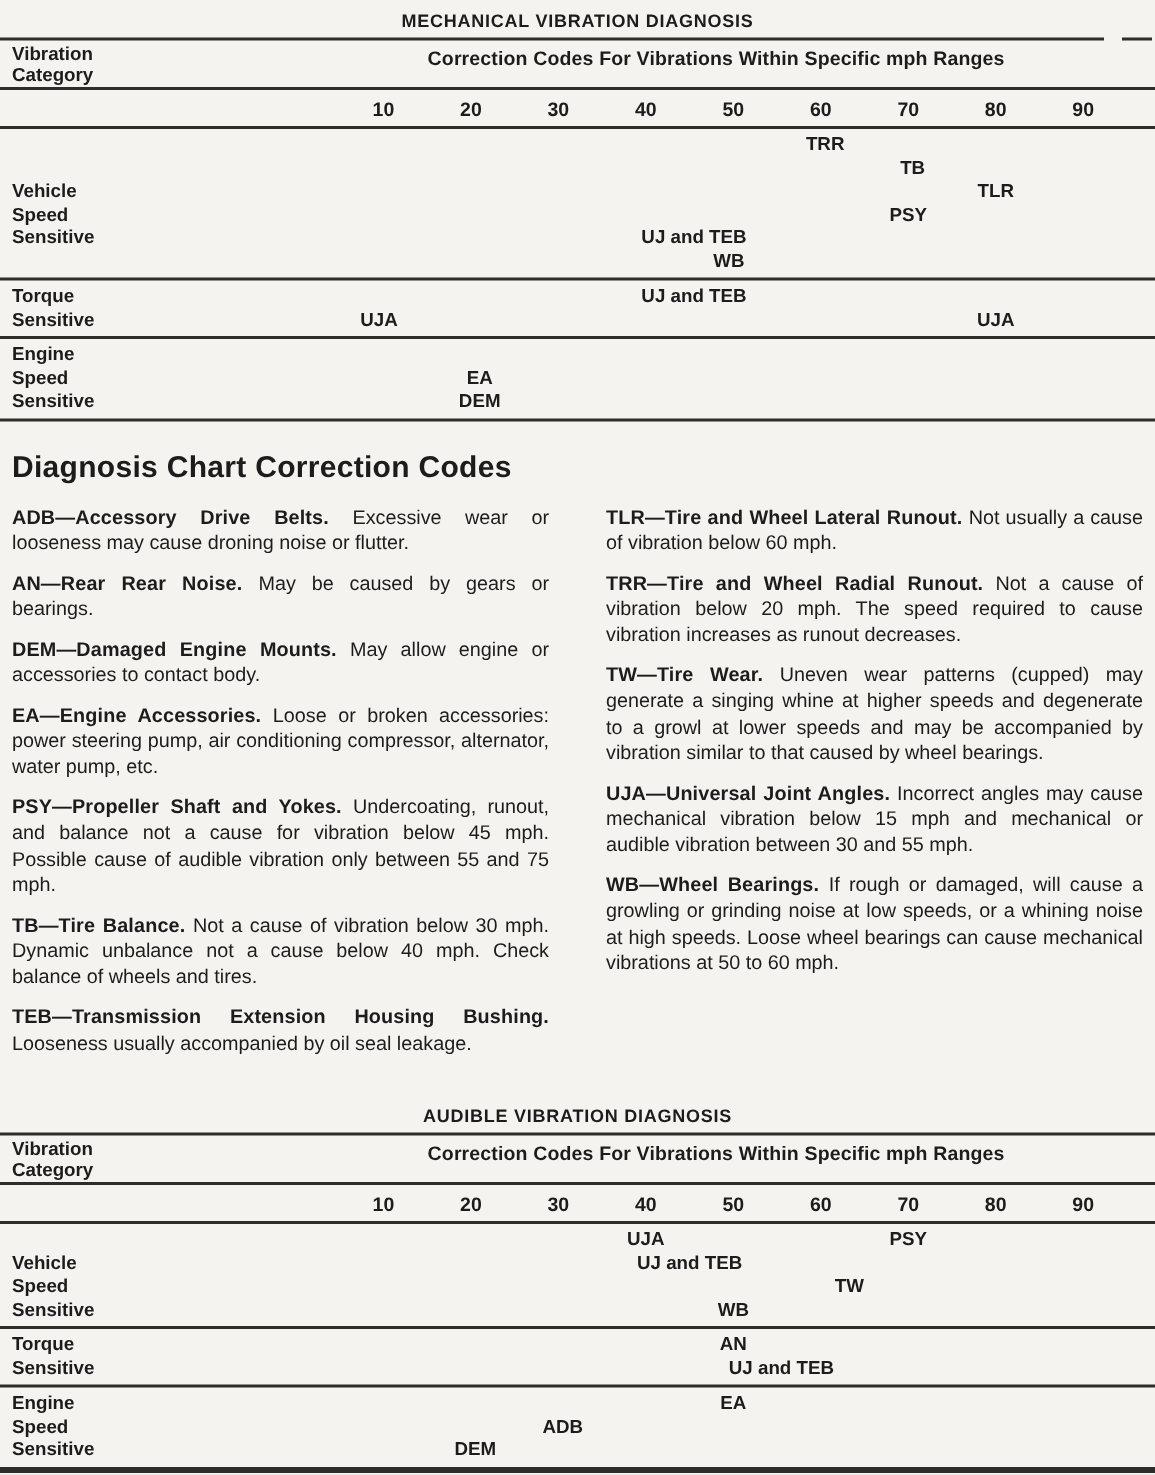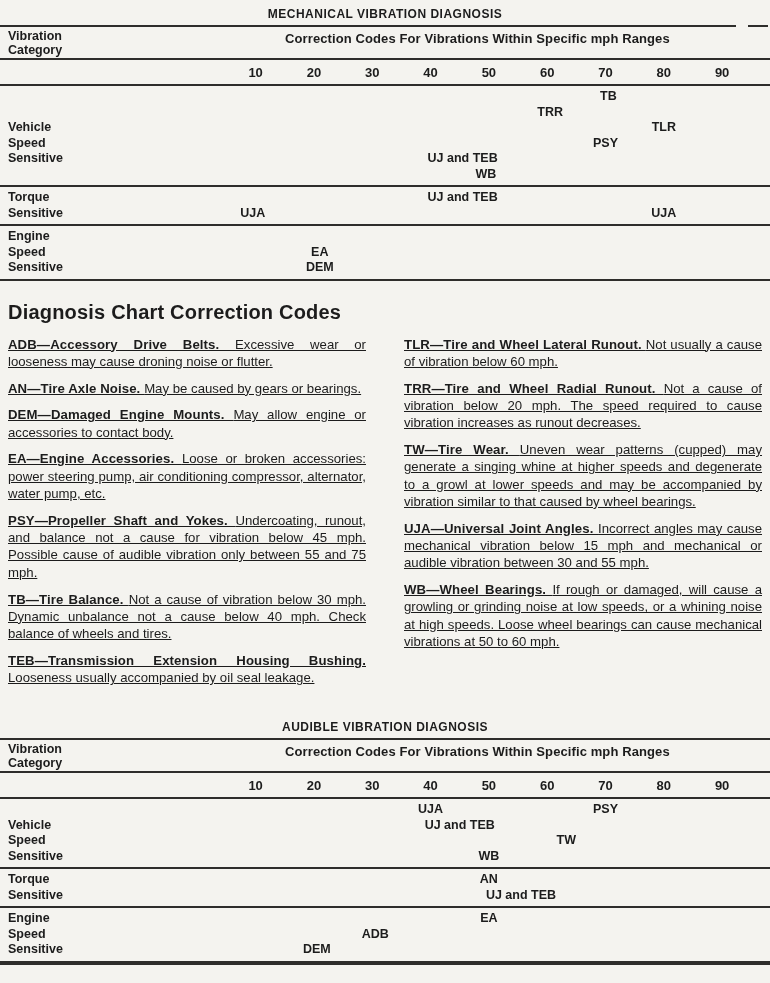--- a/index.html
+++ b/index.html
@@ -28,21 +28,21 @@
     position:absolute;top:5px;transform:translateX(-50%);
     font-size:13px;font-weight:700;
   }
   .sec{padding:3px 0;border-bottom:2px solid #2e2d2b;}
   .ln{position:relative;height:15.5px;font-size:12.5px;font-weight:700;line-height:15.5px;}
   .lbl{position:absolute;left:8px;white-space:nowrap;}
   .code{position:absolute;transform:translateX(-50%);white-space:nowrap;}
   .audible .sec:last-child{border-bottom-width:4px;}
   .defs{margin:20px 8px 0 8px;}
   .defs h2{font-size:20px;font-weight:700;letter-spacing:.2px;margin:0 0 12px 0;}
-  .defs-cols{display:flex;gap:38px;text-decoration:underline;}
+  .defs-cols{display:flex;gap:38px;}
   .defs-cols .col{flex:1;min-width:0;}
   .def{margin:0 0 9.5px 0;font-size:13.2px;line-height:17.3px;text-align:justify;}
   .def b{letter-spacing:.1px;}
   .audible{margin-top:24px;}
 </style>
 </head>
 <body>
 
 <div class="page">
 
@@ -68,24 +68,24 @@
         <span class="tick" style="left: 63.492%;">50</span>
         <span class="tick" style="left: 71.065%;">60</span>
         <span class="tick" style="left: 78.638%;">70</span>
         <span class="tick" style="left: 86.211%;">80</span>
         <span class="tick" style="left: 93.784%;">90</span>
       </div>
     <div class="rule"></div>
     <div class="tbody">
         <div class="sec">
           <div class="ln">
+            <span class="code" style="left: 71.4436%;">TRR</span>
+          </div>
+          <div class="ln">
             <span class="code" style="left: 79.0166%;">TB</span>
-          </div>
-          <div class="ln">
-            <span class="code" style="left: 71.4436%;">TRR</span>
           </div>
           <div class="ln">
             <span class="lbl">Vehicle</span>
             <span class="code" style="left: 86.211%;">TLR</span>
           </div>
           <div class="ln">
             <span class="lbl">Speed</span>
             <span class="code" style="left: 78.638%;">PSY</span>
           </div>
           <div class="ln">
@@ -121,21 +121,21 @@
           </div>
         </div>
       </div>
   </section>
 
   <section class="defs">
     <h2>Diagnosis Chart Correction Codes</h2>
     <div class="defs-cols">
       <div class="col">
           <p class="def"><b>ADB—Accessory Drive Belts. </b><span>Excessive wear or looseness may cause droning noise or flutter.</span></p>
-          <p class="def"><b>AN—Tire Axle Noise. </b><span>May be caused by gears or bearings.</span></p>
+          <p class="def"><b>AN—Rear Rear Noise. </b><span>May be caused by gears or bearings.</span></p>
           <p class="def"><b>DEM—Damaged Engine Mounts. </b><span>May allow engine or accessories to contact body.</span></p>
           <p class="def"><b>EA—Engine Accessories. </b><span>Loose or broken accessories: power steering pump, air conditioning compressor, alternator, water pump, etc.</span></p>
           <p class="def"><b>PSY—Propeller Shaft and Yokes. </b><span>Undercoating, runout, and balance not a cause for vibration below 45 mph. Possible cause of audible vibration only between 55 and 75 mph.</span></p>
           <p class="def"><b>TB—Tire Balance. </b><span>Not a cause of vibration below 30 mph. Dynamic unbalance not a cause below 40 mph. Check balance of wheels and tires.</span></p>
           <p class="def"><b>TEB—Transmission Extension Housing Bushing. </b><span>Looseness usually accompanied by oil seal leakage.</span></p>
         </div>
       <div class="col">
           <p class="def"><b>TLR—Tire and Wheel Lateral Runout. </b><span>Not usually a cause of vibration below 60 mph.</span></p>
           <p class="def"><b>TRR—Tire and Wheel Radial Runout. </b><span>Not a cause of vibration below 20 mph. The speed required to cause vibration increases as runout decreases.</span></p>
           <p class="def"><b>TW—Tire Wear. </b><span>Uneven wear patterns (cupped) may generate a singing whine at higher speeds and degenerate to a growl at lower speeds and may be accompanied by vibration similar to that caused by wheel bearings.</span></p>

